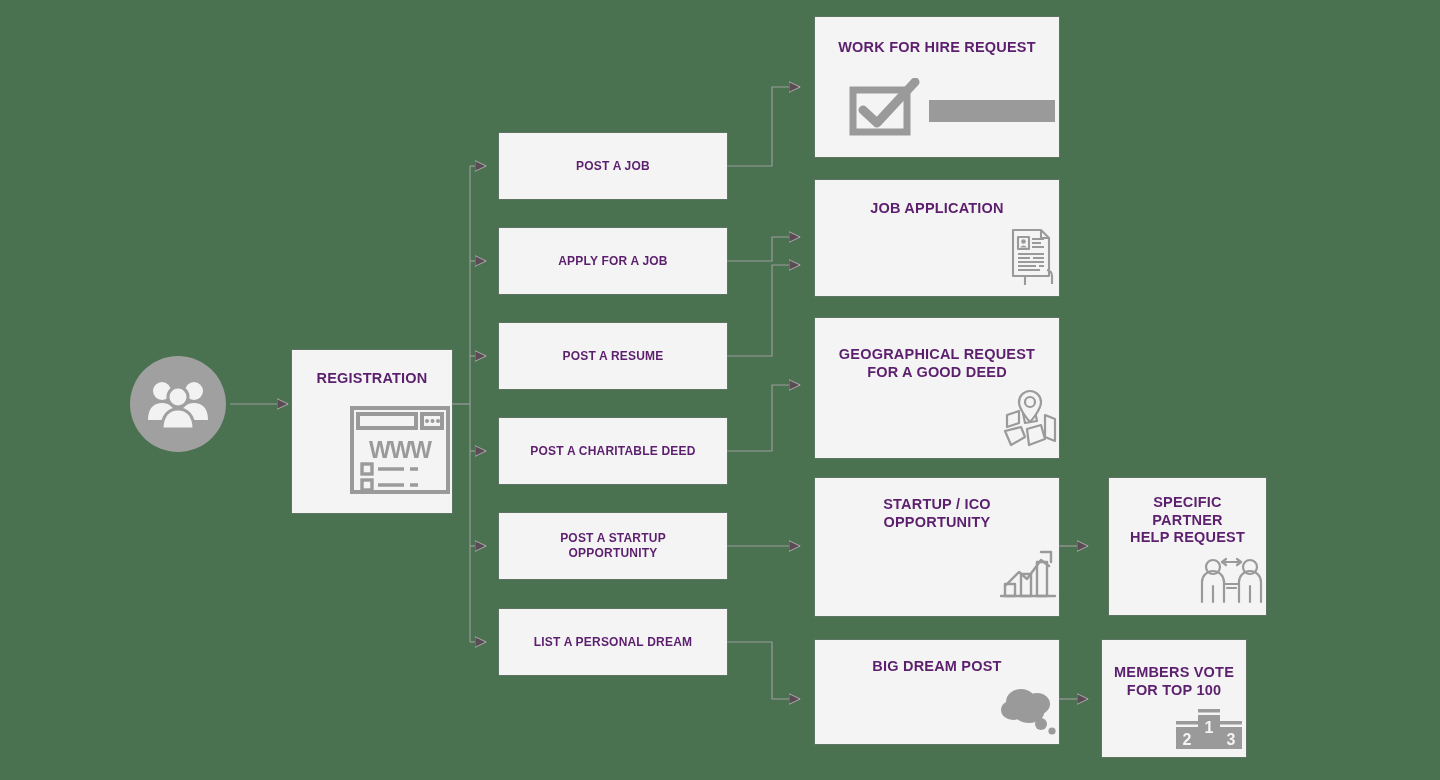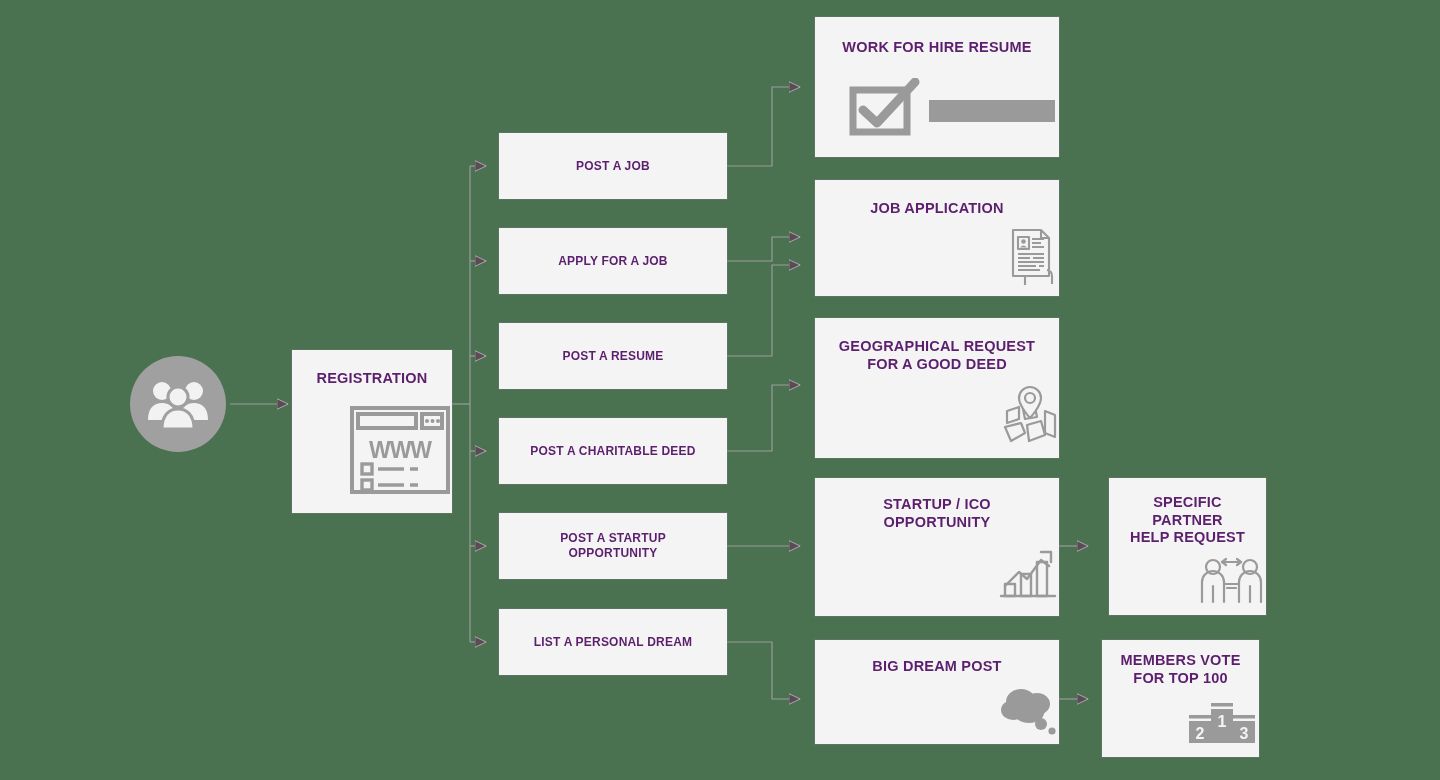--- a/index.html
+++ b/index.html
@@ -173,21 +173,21 @@
   <div class="node mid" style="left:499px; top:513px; width:228px; height:66px;">
     <div class="node-title">POST A STARTUP
 OPPORTUNITY</div>
   </div>
 
   <div class="node mid" style="left:499px; top:609px; width:228px; height:66px;">
     <div class="node-title">LIST A PERSONAL DREAM</div>
   </div>
 
   <div class="node right" style="left:815px; top:17px; width:244px; height:140px; padding-top:22px;">
-    <div class="node-title">WORK FOR HIRE RESUME</div>
+    <div class="node-title">WORK FOR HIRE REQUEST</div>
     <div class="icon-wrap">
       <svg width="210" height="58" viewBox="0 0 210 58">
         <path d="M4,12 H58 V54 H4 Z" fill="none" stroke="#9a9a9a" stroke-width="7"></path>
         <path d="M14,32 L28,45 L66,4" fill="none" stroke="#9a9a9a" stroke-width="9" stroke-linecap="round" stroke-linejoin="round"></path>
         <rect x="80" y="22" width="126" height="22" fill="#9a9a9a"></rect>
       </svg>
     </div>
   </div>
 
   <div class="node right" style="left:815px; top:180px; width:244px; height:116px; padding-top:20px;">
@@ -212,21 +212,21 @@
           <rect x="30" y="30" width="11" height="2"></rect>
           <rect x="15" y="34" width="26" height="2"></rect>
           <rect x="15" y="38" width="18" height="2"></rect>
           <rect x="36" y="38" width="5" height="2"></rect>
           <rect x="15" y="42" width="22" height="2"></rect>
         </g>
       </svg>
     </div>
   </div>
 
-  <div class="node right" style="left:815px; top:318px; width:244px; height:140px; padding-top:20px;">
+  <div class="node right" style="left:815px; top:318px; width:244px; height:140px; padding-top:28px;">
     <div class="node-title">GEOGRAPHICAL REQUEST
 FOR A GOOD DEED</div>
     <div class="icon-wrap">
       <svg width="58" height="62" viewBox="0 0 58 62">
         <g fill="none" stroke="#9a9a9a" stroke-width="2.2" stroke-linejoin="round">
           <path d="M6,26 L18,22 L18,34 L6,38 Z"></path>
           <path d="M4,42 L20,38 L24,48 L10,56 Z"></path>
           <path d="M26,40 L40,36 L44,50 L28,56 Z"></path>
           <path d="M44,26 L54,30 L54,52 L44,48 Z"></path>
           <path d="M22,24 L34,22 L36,32 L24,34 Z"></path>
@@ -285,21 +285,21 @@
           <path d="M26,28 H41"></path>
           <path d="M29,32 H38"></path>
           <path d="M24,6 h10 M43,6 h-10"></path>
           <path d="M24,6 l4,-3 M24,6 l4,3"></path>
           <path d="M43,6 l-4,-3 M43,6 l-4,3"></path>
         </g>
       </svg>
     </div>
   </div>
 
-  <div class="node far" style="left:1102px; top:640px; width:157px; height:117px; padding-top:12px;">
+  <div class="node far" style="left:1102px; top:640px; width:144px; height:117px; padding-top:24px;">
     <div class="node-title">MEMBERS VOTE
 FOR TOP 100</div>
     <div class="icon-wrap">
       <svg width="74" height="50" viewBox="0 0 74 50">
         <g fill="#9a9a9a">
           <rect x="26" y="12" width="22" height="34"></rect>
           <rect x="4" y="24" width="22" height="22"></rect>
           <rect x="48" y="24" width="22" height="22"></rect>
           <rect x="26" y="6" width="22" height="3.5"></rect>
           <rect x="4" y="18" width="22" height="3.5"></rect>

